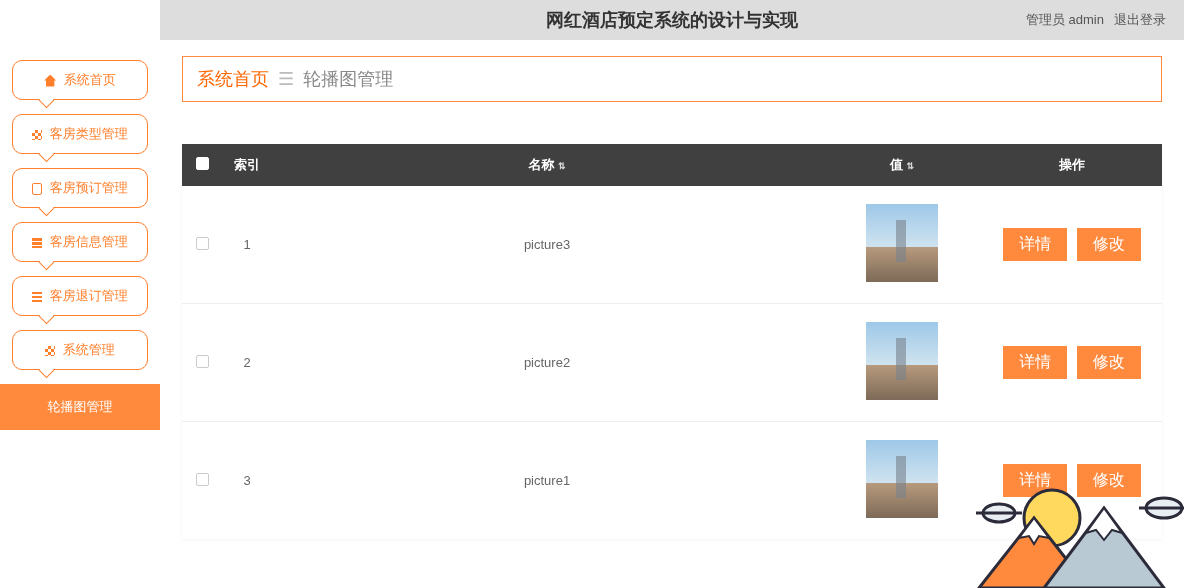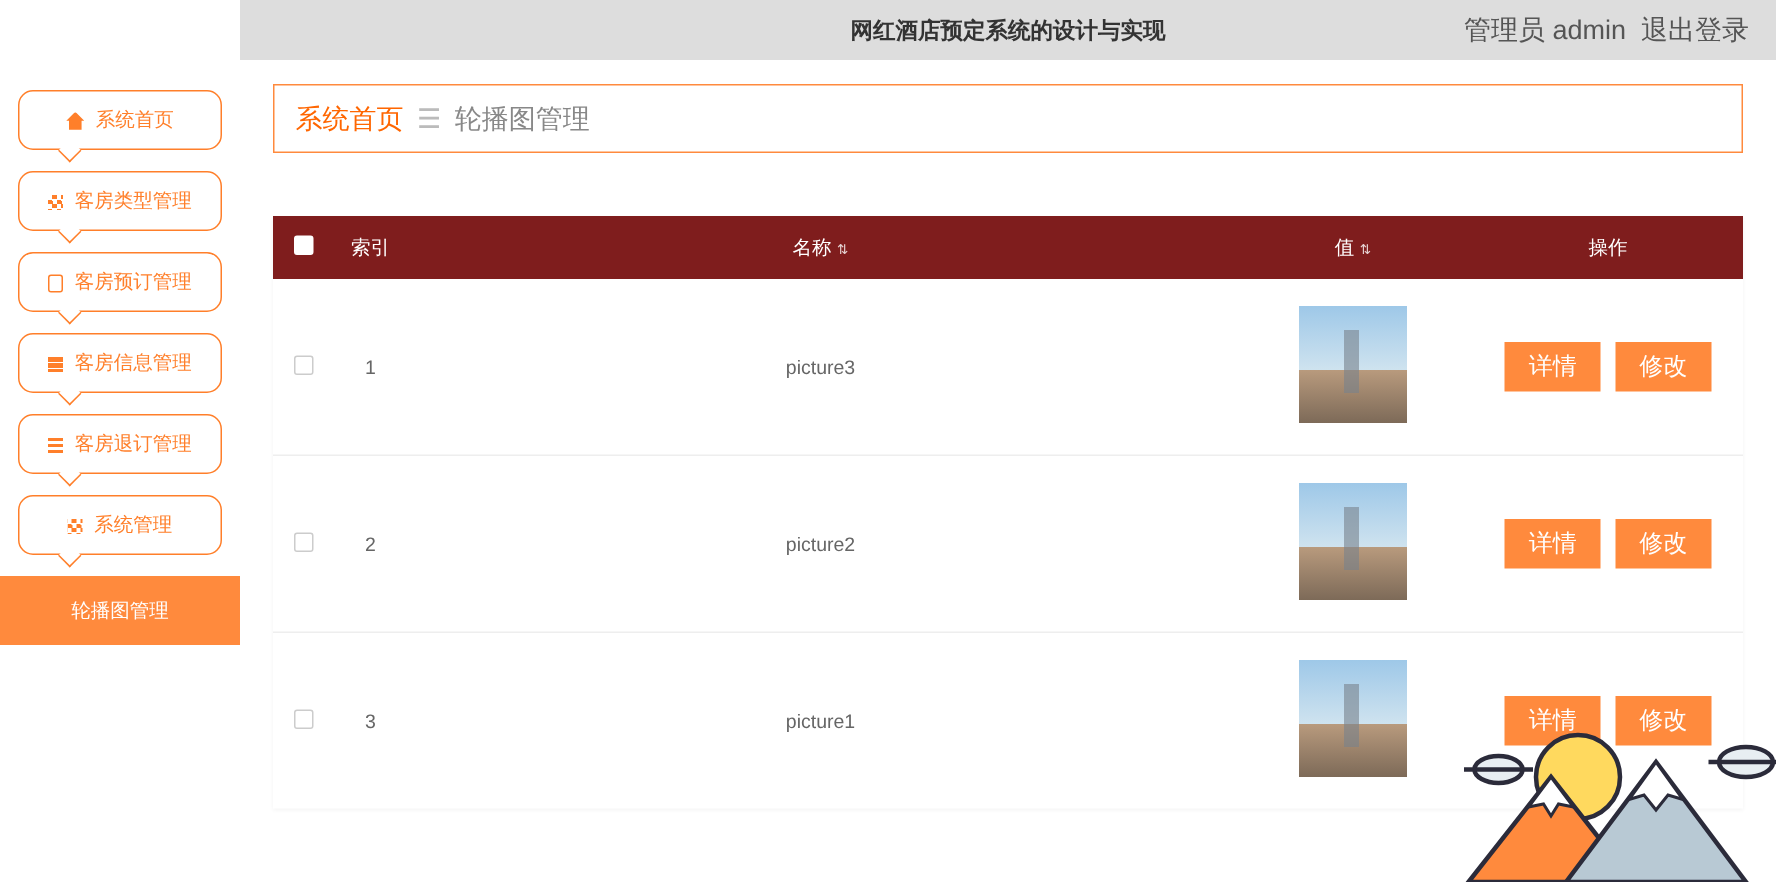--- a/index.html
+++ b/index.html
@@ -3,22 +3,22 @@
   <meta charset="utf-8">
   <style>
     * { margin: 0; padding: 0; box-sizing: border-box; font-family: "Microsoft YaHei", Arial, sans-serif; }
     body { width: 1184px; height: 588px; overflow: hidden; background: #fff; position: relative; }
     
     
     .header {
       position: absolute; top: 0; left: 160px; right: 0; height: 40px;
       background: #dddddd; display: flex; align-items: center; justify-content: center;
     }
-    .header-title { font-size: 15px; font-weight: bold; color: #333; }
-    .header-right { position: absolute; right: 18px; font-size: 18px; color: #555; display: flex; gap: 10px; align-items: center; }
+    .header-title { font-size: 18px; font-weight: bold; color: #333; }
+    .header-right { position: absolute; right: 18px; font-size: 13px; color: #555; display: flex; gap: 10px; align-items: center; }
     .header-right span { cursor: pointer; }
     
     
     .sidebar { position: absolute; top: 40px; left: 0; width: 160px; bottom: 0; background: #fff; padding-top: 16px; }
     .nav-bubble {
       margin: 4px 12px 14px 12px; padding: 10px 4px; border: 1px solid #ff7f2a; border-radius: 10px;
       text-align: center; font-size: 13px; color: #ff7f2a; position: relative; cursor: pointer; background:#fff;
     }
     .nav-bubble::after {
       content: ''; position: absolute; bottom: -7px; left: 28px; width: 10px; height: 10px;
@@ -33,21 +33,21 @@
     .main { position: absolute; top: 40px; left: 160px; right: 0; bottom: 0; padding: 16px 22px; overflow:hidden; }
     .breadcrumb {
       border: 1px solid #ff8a3d; padding: 10px 14px; font-size: 18px; color: #888; background:#fff;
     }
     .breadcrumb .home { color: #ff6600; font-weight: 500; }
     .bc-sep { display:inline-block; margin:0 4px; color:#bbb; }
     
     
     .tbl { width: 100%; margin-top: 42px; border-collapse: collapse; background:#fff; box-shadow: 0 1px 3px rgba(0,0,0,0.05);}
     .tbl thead th {
-      background: #7f1d1d; color: #fff; font-size: 13px; font-weight: normal; padding: 12px 8px; text-align: center;
+      background: #404040; color: #fff; font-size: 13px; font-weight: bold; padding: 12px 8px; text-align: center;
     }
     .tbl thead th .sort { font-size:9px; opacity:0.8; }
     .tbl td { border-bottom: 1px solid #eee; padding: 18px 8px; text-align: center; font-size: 13px; color: #666; }
     .tbl tr:last-child td { border-bottom: none; }
     .chk { width: 13px; height: 13px; border: 1px solid #ccc; display: inline-block; border-radius:2px; background:#fff; }
     .chk.hd { border-color: #fff; }
     .thumb {
       width: 72px; height: 78px; display: inline-block;
       background: linear-gradient(to bottom, #9ec8e8 0%, #cfe3ef 55%, #b89a7d 55%, #7d6a58 100%);
       position: relative; overflow:hidden;

